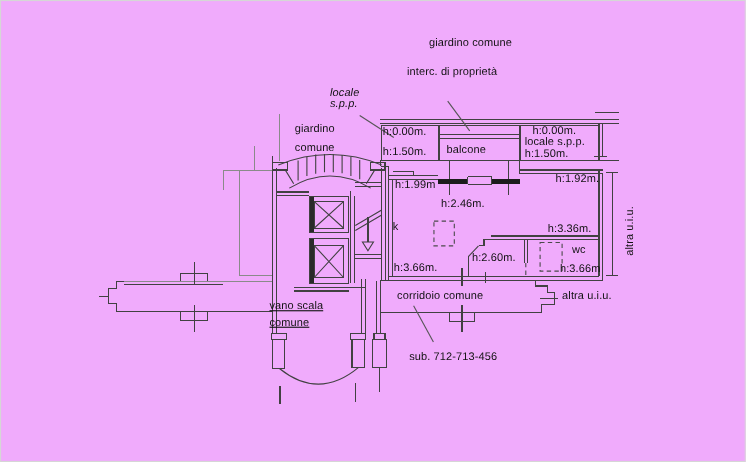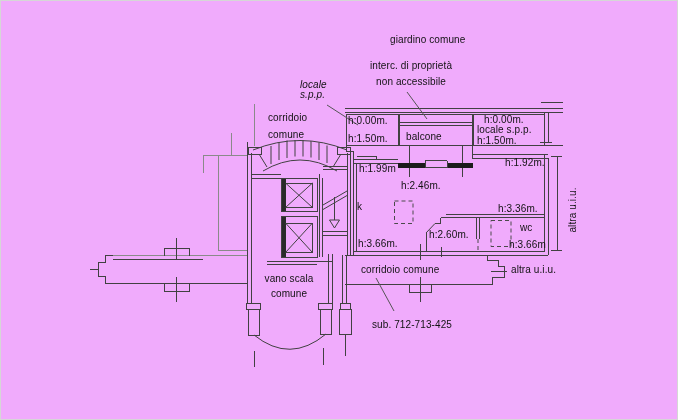--- a/index.html
+++ b/index.html
@@ -14,25 +14,25 @@
   }
   #plan-svg{position:absolute;left:0;top:0;}
   .lbl{
     position:absolute;
     font-size:10px;
     line-height:12px;
     color:#121212;
     white-space:nowrap;
     letter-spacing:0.1px;
   }
-  .two-line{line-height:16px;text-align:center;}
+  .two-line{line-height:16px;}
   .tight{line-height:10px;font-style:italic;}
   .garden{line-height:17px;}
   .note-lines{line-height:17px;}
-  .center{text-align:center;}
+  .center{text-align:left;text-decoration:underline;}
   .vert{
     transform:translate(-50%,-50%) rotate(-90deg);
     transform-origin:center center;
   }
 </style>
 </head>
 <body>
 
 <div id="canvas">
 
@@ -162,30 +162,29 @@
       <path d="M326,104 L357,124"></path>
       <path d="M406,91 L426,118"></path>
       <path d="M375,277 L393,310"></path>
     </g>
   </svg>
 
   <div class="lbl" style="left:389px;top:33px">giardino comune</div>
 
   <div class="lbl two-line" style="left:369px;top:57px">
     <div>interc. di proprietà</div>
-    <div>non accessibile</div>
   </div>
 
   <div class="lbl tight" style="left:299px;top:79px">
     <div>locale</div>
     <div>s.p.p.</div>
   </div>
 
   <div class="lbl garden" style="left:267px;top:108px">
-    <div>corridoio</div>
+    <div>giardino</div>
     <div>comune</div>
   </div>
 
   <div class="lbl" style="left:347px;top:114px">h:0.00m.</div>
   <div class="lbl" style="left:347px;top:132px">h:1.50m.</div>
 
   <div class="lbl" style="left:405px;top:130px">balcone</div>
 
   <div class="lbl" style="left:483px;top:113px">h:0.00m.</div>
   <div class="lbl" style="left:476px;top:123px">locale s.p.p.</div>
@@ -208,16 +207,16 @@
     <div>comune</div>
   </div>
 
   <div class="lbl" style="left:360px;top:263px">corridoio comune</div>
 
   <div class="lbl" style="left:510px;top:263px">altra u.i.u.</div>
 
   <div class="lbl vert" style="left:572px;top:209px">altra u.i.u.</div>
 
   <div class="lbl note-lines" style="left:371px;top:315px">
-    <div>sub. 712-713-425</div>
+    <div>sub. 712-713-456</div>
   </div>
 
 </div>
 
 </body></html>

